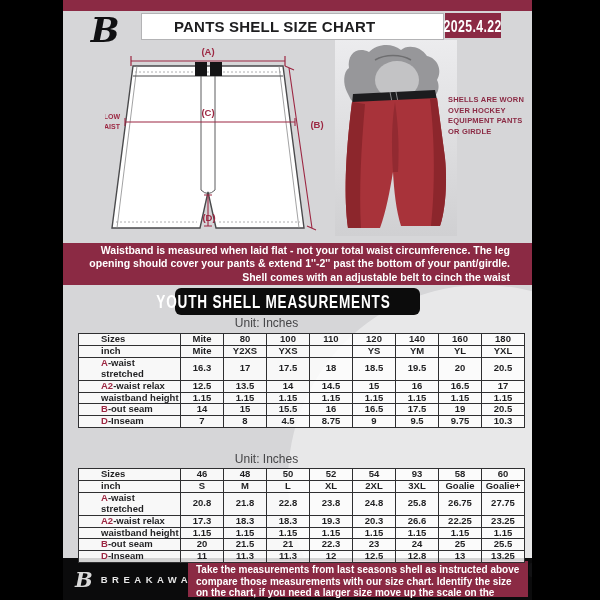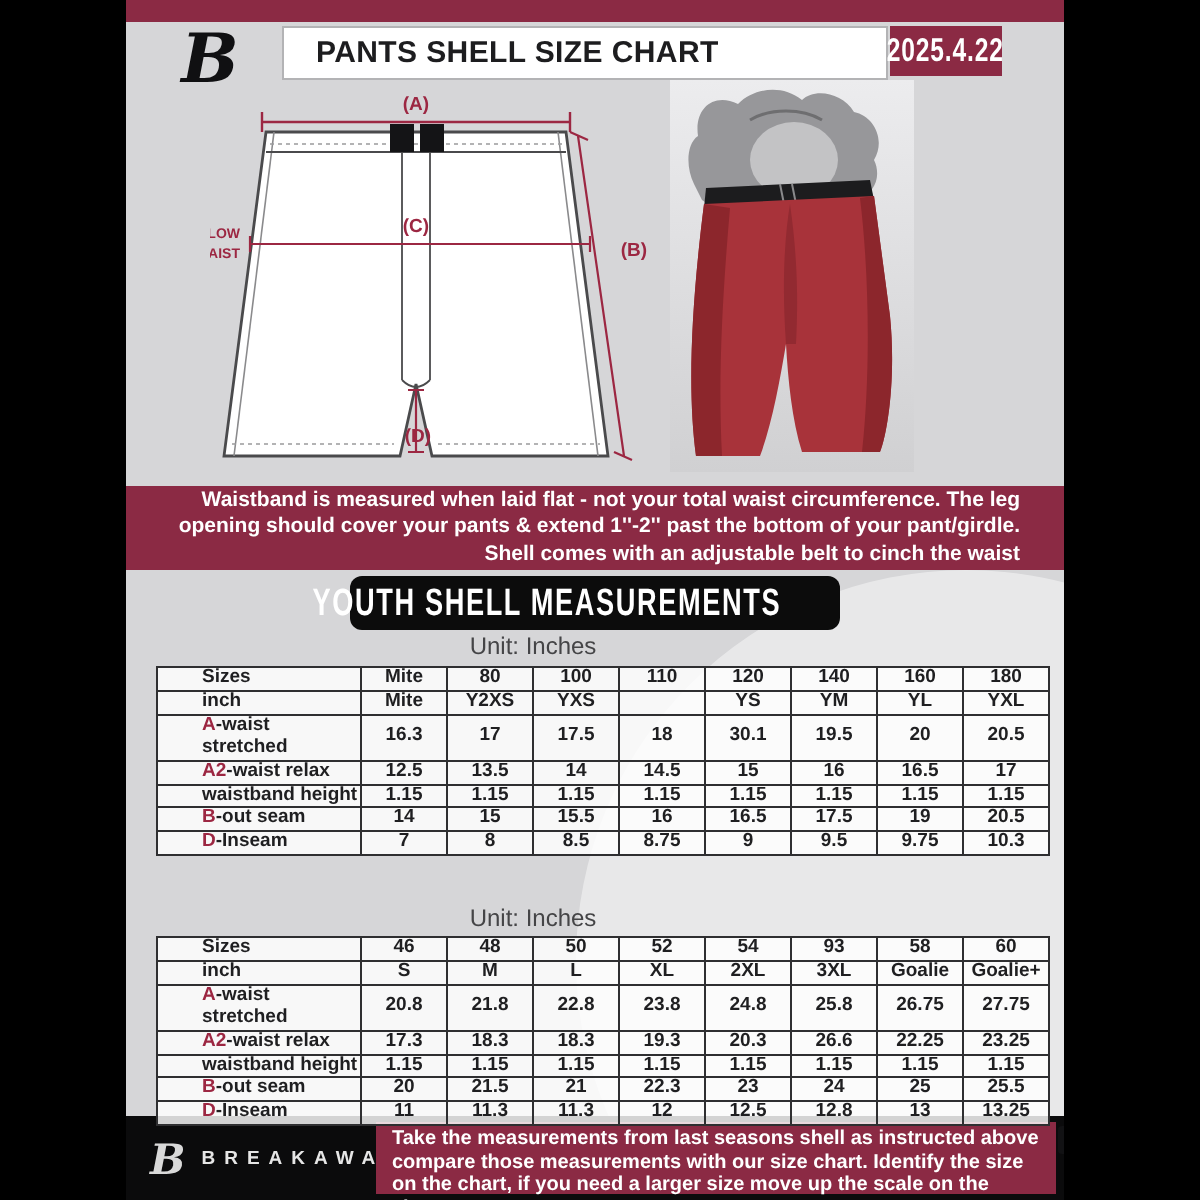--- a/index.html
+++ b/index.html
@@ -23,21 +23,21 @@
     position:absolute;left:20px;top:12px;width:44px;height:36px;
     font-family:"DejaVu Serif",serif;font-weight:bold;font-style:italic;
     font-size:34px;line-height:36px;color:#101012;text-align:center;
   }
   .title-box{
     position:absolute;left:78px;top:13px;width:303px;height:27px;
     background:#fff;border:1px solid #b3b3b5;box-sizing:border-box;
     display:flex;align-items:center;
   }
   .title-box span{
-    padding-left:16px;font-size:15px;font-weight:bold;color:#1d1d1f;letter-spacing:0.2px;
+    padding-left:32px;font-size:15px;font-weight:bold;color:#1d1d1f;letter-spacing:0.2px;
   }
   .date-box{
     position:absolute;left:382px;top:13px;width:56px;height:25px;
     background:#8b2a44;display:flex;align-items:center;justify-content:center;text-align:right;
   }
   .date-box span{
     color:#fff;font-weight:bold;font-size:15px;letter-spacing:0.5px;
     transform:scaleX(0.82) scaleY(1.1);white-space:nowrap;
   }
   
@@ -171,20 +171,21 @@
 
       <path d="M18,54 L100,50 L102,60 L17,64 Z" fill="#1c1c1e"></path>
       <path d="M55,52 L57,62 M61,52 L63,62" stroke="#8a8a8c" stroke-width="1"></path>
 
       <path d="M17,62 L102,58 L110,118 C113,148 109,176 105,186 L66,186 C61,170 59,150 58,132 C55,150 51,172 45,188 L13,188 C9,158 10,118 17,62 Z" fill="#a8333a"></path>
       <path d="M17,62 L30,64 C26,110 24,150 26,188 L13,188 C9,158 10,118 17,62 Z" fill="#8c262c"></path>
       <path d="M102,58 L110,118 C113,148 109,176 105,186 L96,186 C100,150 100,100 95,59 Z" fill="#8c262c"></path>
       <path d="M58,132 C56,104 57,80 60,62 C64,90 64,112 63,132 Z" fill="#922a31"></path>
     </svg>
 
+    <div class="photo-note">SHELLS ARE WORN OVER HOCKEY EQUIPMENT PANTS OR GIRDLE</div>
 
     <div class="info-band">
       <span>Waistband is measured when laid flat - not your total waist circumference. The leg opening should cover your pants &amp; extend 1''-2'' past the bottom of your pant/girdle. Shell comes with an adjustable belt to cinch the waist</span>
     </div>
 
     <div class="banner" style="top:288px;">
       <span>YOUTH SHELL MEASUREMENTS</span>
     </div>
     <div class="unit" style="top:316px;">Unit: Inches</div>
     <table class="meas" style="top:333px;">
@@ -221,21 +222,21 @@
             <td>YM</td>
             <td>YL</td>
             <td>YXL</td>
           </tr>
           <tr>
             <th><span class="prefix">A</span>-waist stretched</th>
             <td>16.3</td>
             <td>17</td>
             <td>17.5</td>
             <td>18</td>
-            <td>30.1</td>
+            <td>18.5</td>
             <td>19.5</td>
             <td>20</td>
             <td>20.5</td>
           </tr>
           <tr>
             <th><span class="prefix">A2</span>-waist relax</th>
             <td>12.5</td>
             <td>13.5</td>
             <td>14</td>
             <td>14.5</td>
@@ -263,21 +264,21 @@
             <td>16</td>
             <td>16.5</td>
             <td>17.5</td>
             <td>19</td>
             <td>20.5</td>
           </tr>
           <tr>
             <th><span class="prefix">D</span>-Inseam</th>
             <td>7</td>
             <td>8</td>
-            <td>8.5</td>
+            <td>4.5</td>
             <td>8.75</td>
             <td>9</td>
             <td>9.5</td>
             <td>9.75</td>
             <td>10.3</td>
           </tr>
         </tbody>
     </table>
 
     <div class="unit" style="top:452px;">Unit: Inches</div>

